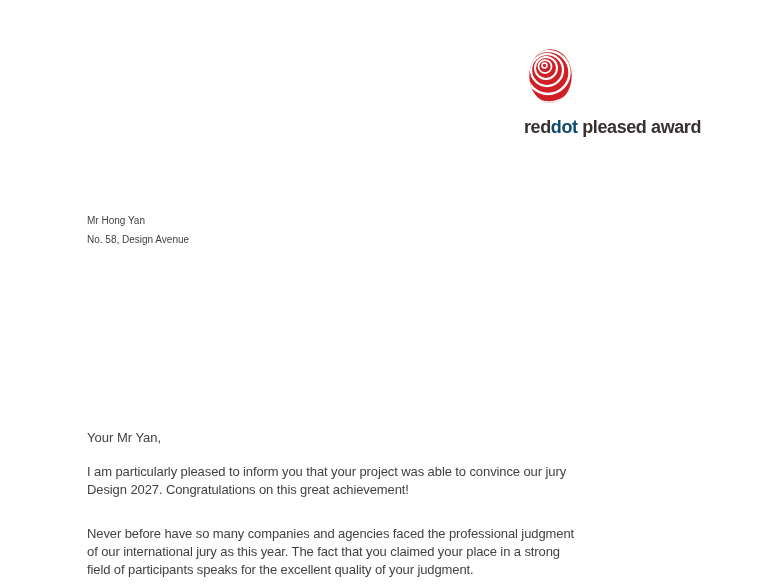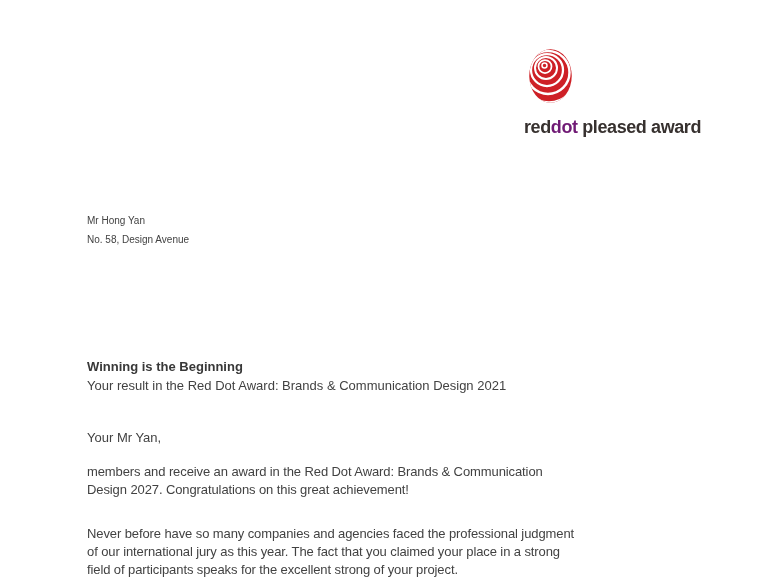--- a/index.html
+++ b/index.html
@@ -13,21 +13,21 @@
   }
   .page { position: absolute; inset: 0; background: #ffffff; }
 
   
   .logo-ball { position: absolute; left: 529px; top: 49px; }
   .wordmark {
     position: absolute; left: 524px; top: 117px;
     font-size: 18px; font-weight: 600; letter-spacing: -0.4px;
     color: #37312f; white-space: nowrap;
   }
-  .wordmark .dot-part { color: #701a75; }
+  .wordmark .dot-part { color: #0c4a6e; }
 
   
   .address {
     position: absolute; left: 87px; top: 211px;
     font-size: 10px; line-height: 19px; color: #424242;
   }
   .subject {
     position: absolute; left: 87px; top: 357px;
     font-size: 13px; line-height: 19px; color: #424242;
   }
@@ -71,31 +71,27 @@
 
   <div class="wordmark">
     <span>red</span><span class="dot-part">dot</span><span> pleased award</span>
   </div>
 
   <div class="address">
     <div>Mr Hong Yan</div>
     <div>No. 58, Design Avenue</div>
   </div>
 
-  <div class="subject">
-    <div class="title">Winning is the Beginning</div>
-    <div>Your result in the Red Dot Award: Brands &amp; Communication Design 2021</div>
-  </div>
 
   <div class="salutation">Your Mr Yan,</div>
 
   <div class="paragraph para-1">
-    <div>members and receive an award in the Red Dot Award: Brands &amp; Communication</div>
+    <div>I am particularly pleased to inform you that your project was able to convince our jury</div>
     <div>Design 2027. Congratulations on this great achievement!</div>
   </div>
 
   <div class="paragraph para-2">
     <div>Never before have so many companies and agencies faced the professional judgment</div>
     <div>of our international jury as this year. The fact that you claimed your place in a strong</div>
-    <div>field of participants speaks for the excellent strong of your project.</div>
+    <div>field of participants speaks for the excellent quality of your judgment.</div>
   </div>
 
 </div>
 
 </body></html>

